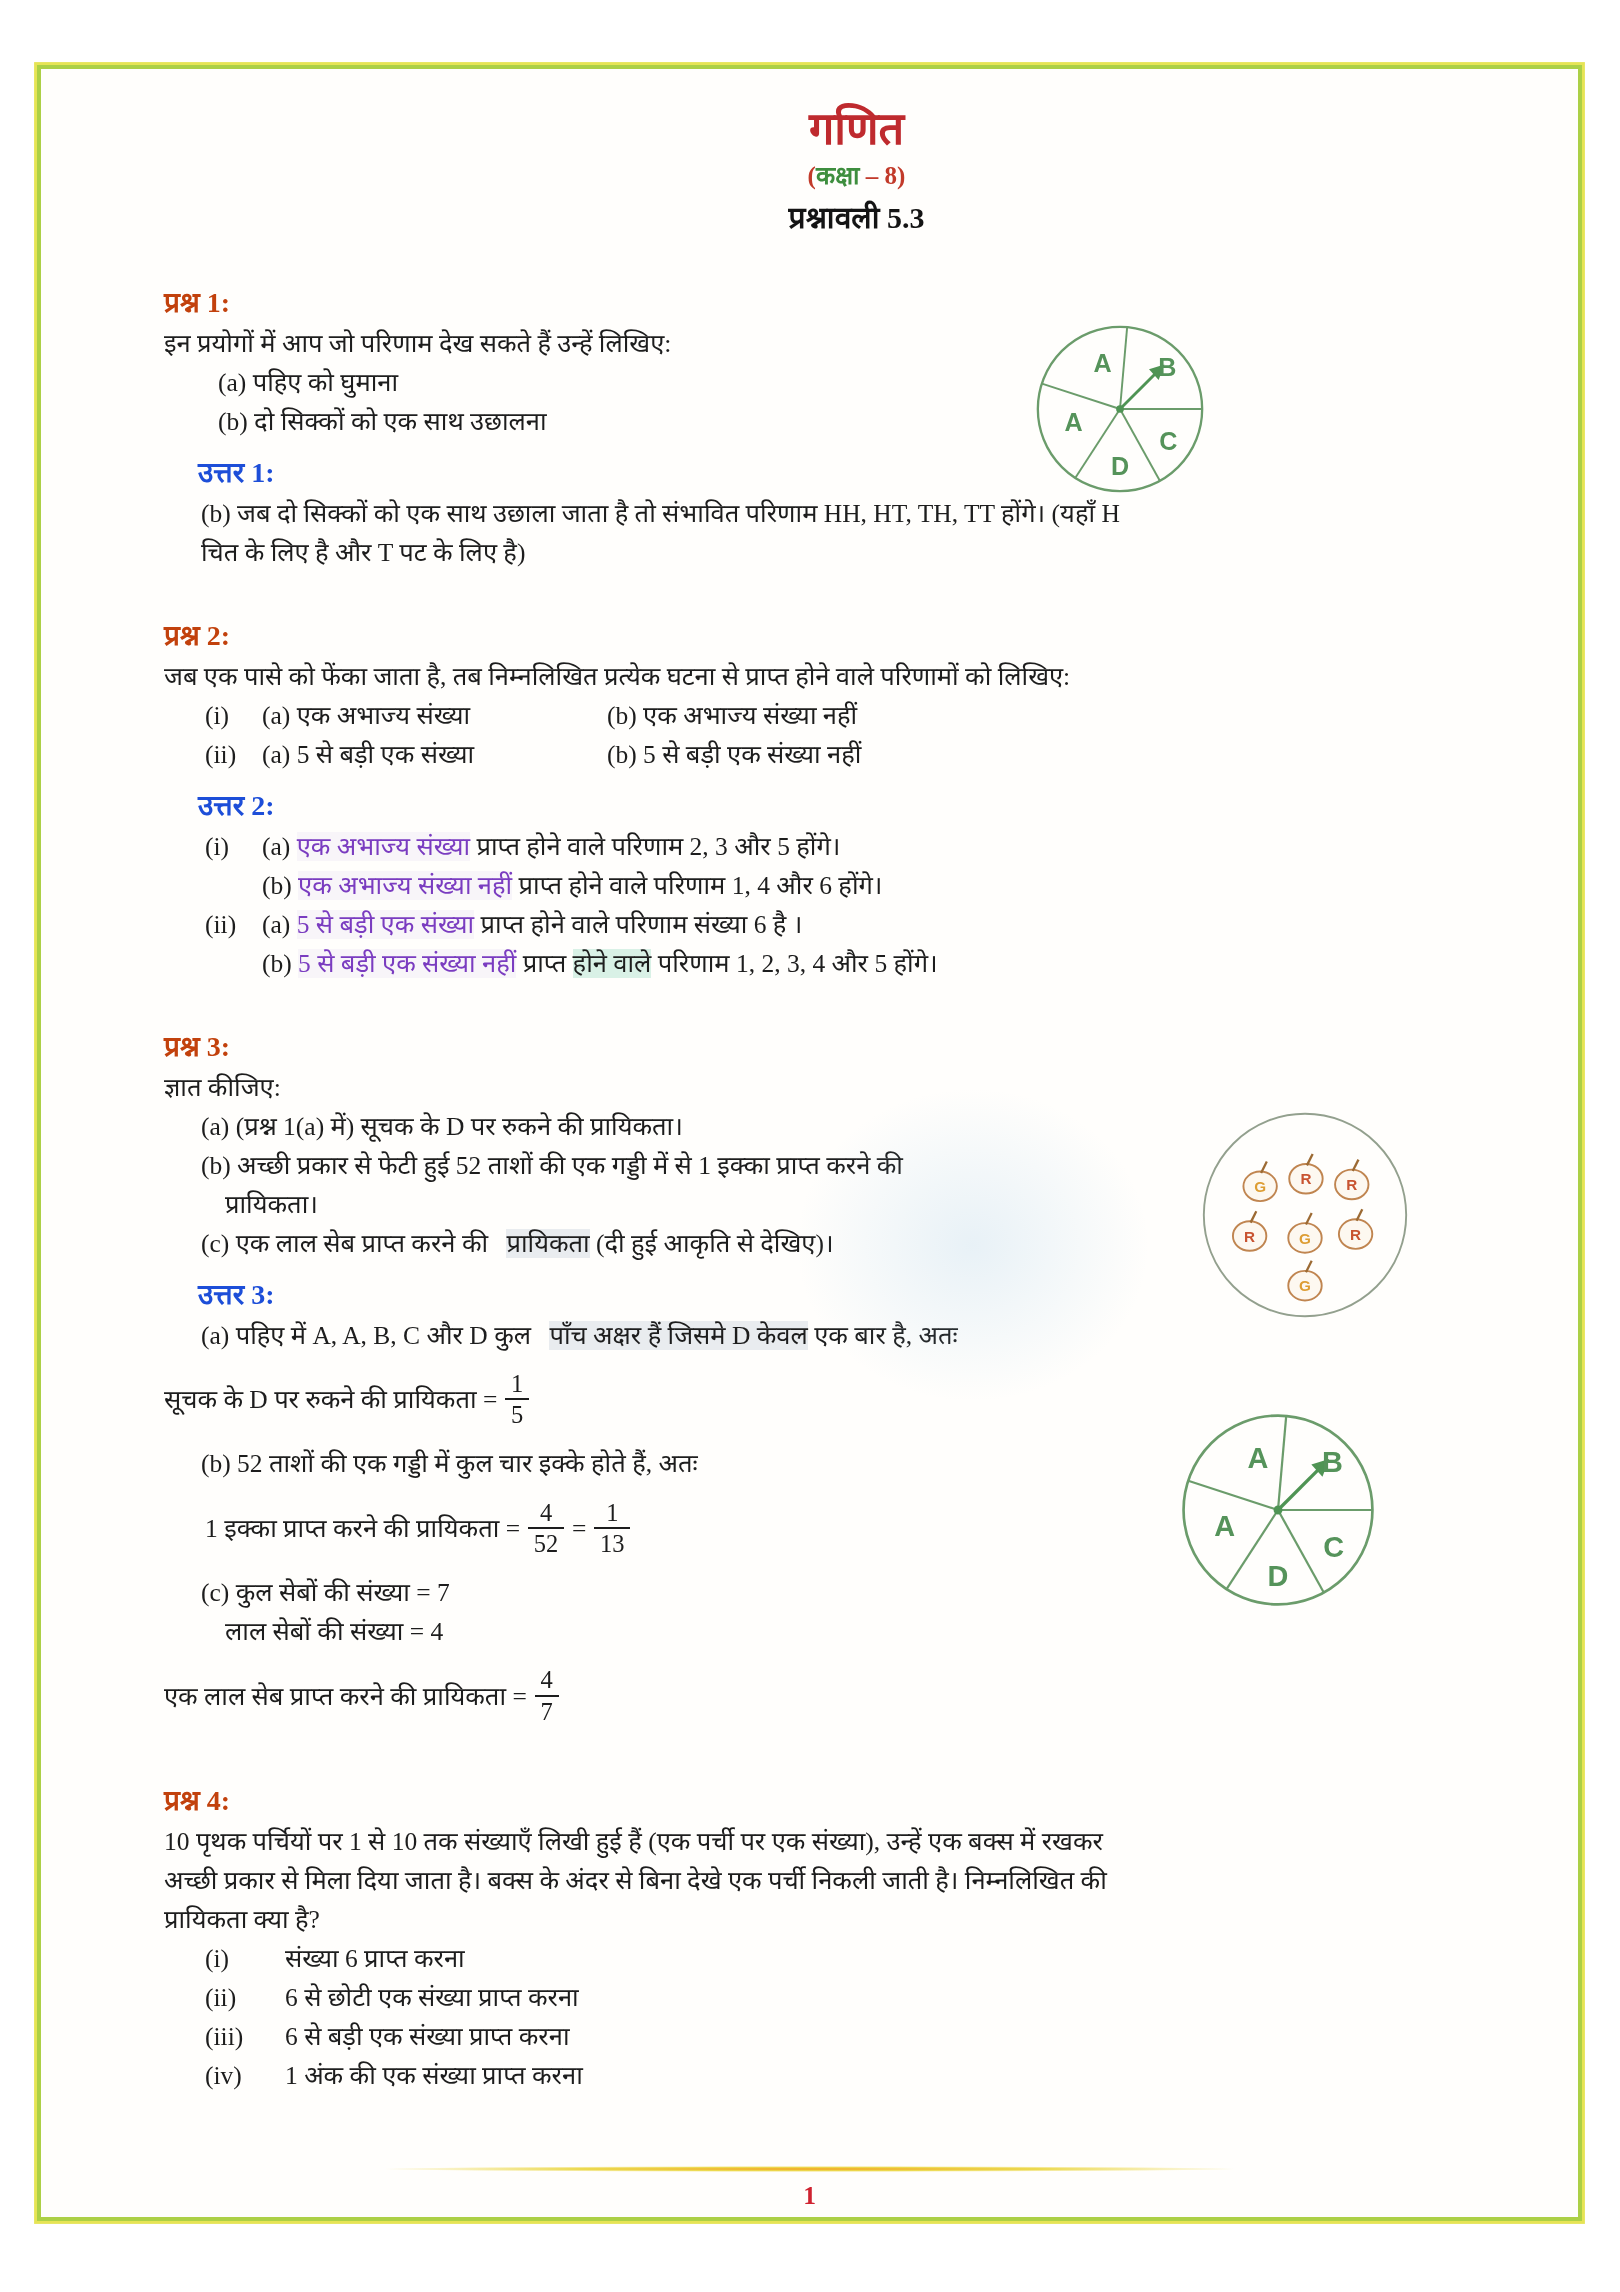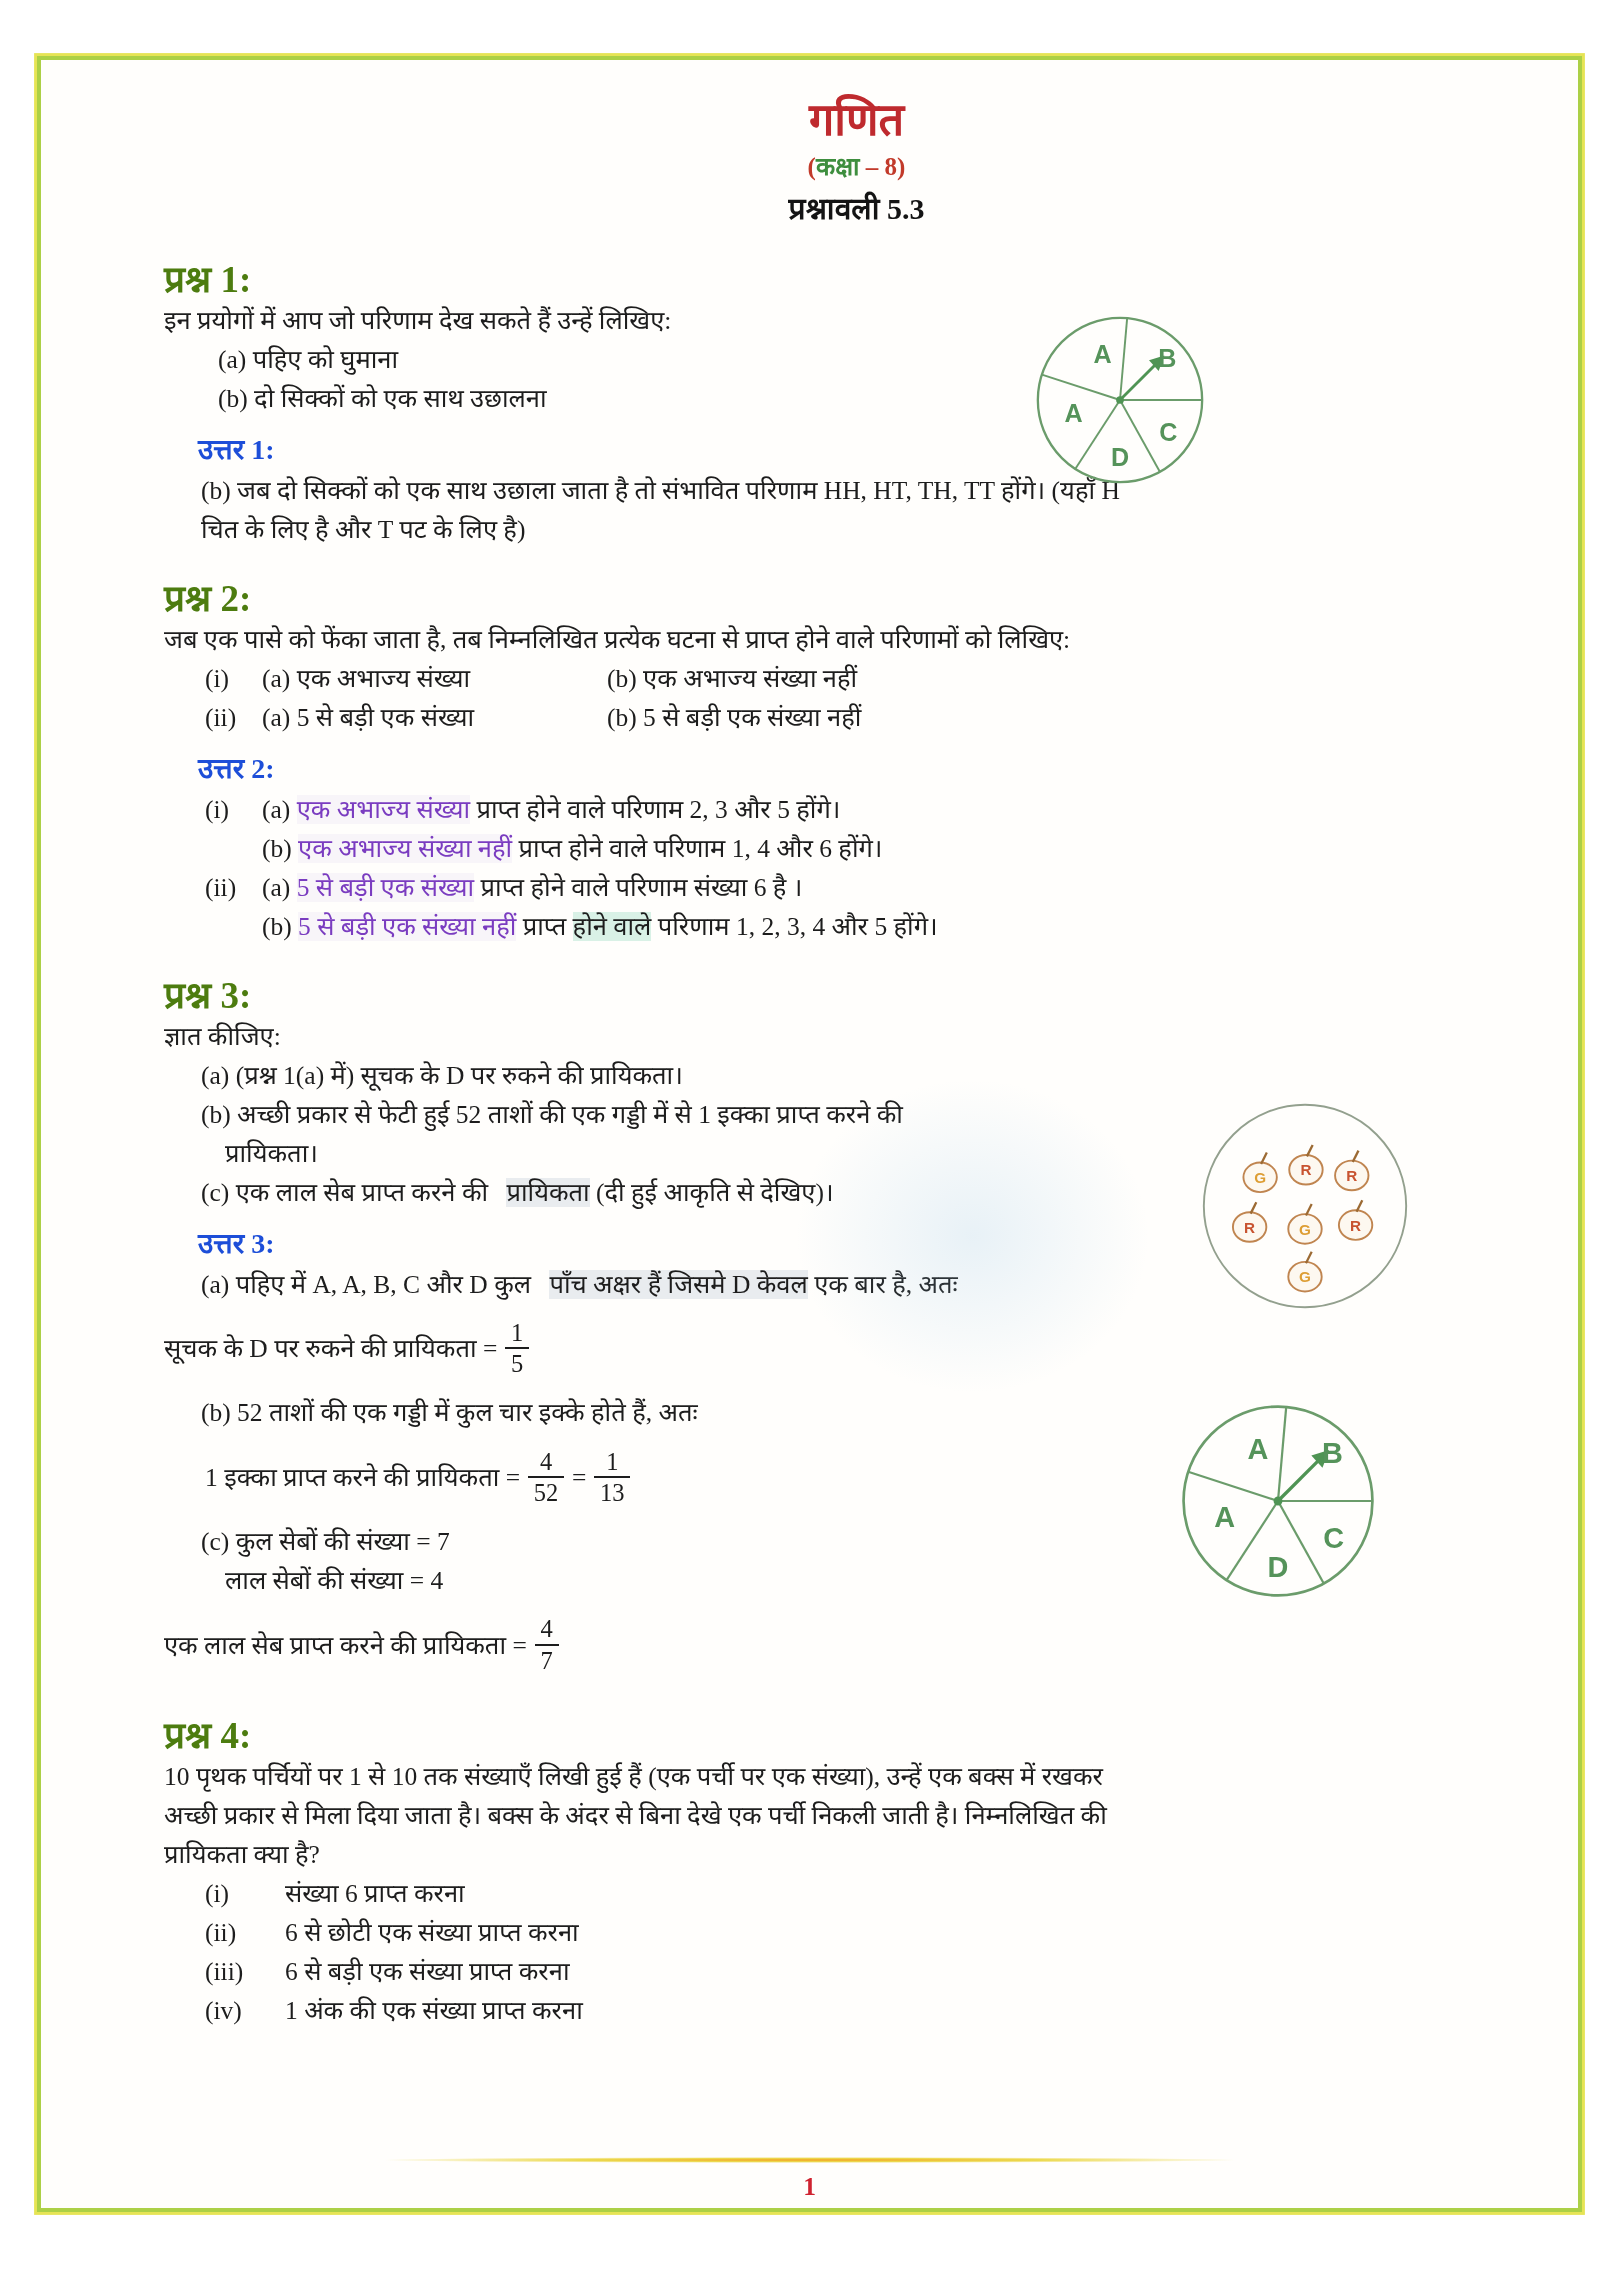--- a/index.html
+++ b/index.html
@@ -1,35 +1,35 @@
 <!DOCTYPE html>
 <html><head>
 <meta charset="utf-8">
 <style>
   html,body{margin:0;padding:0;}
   body{
     width:1620px;height:2293px;position:relative;background:#ffffff;
     font-family:"Liberation Serif","DejaVu Serif",serif;color:#1d1d1d;
   }
   .sheet{
-    position:absolute;left:37px;top:56px;width:1545px;height:2156px;
+    position:absolute;left:37px;top:65px;width:1545px;height:2156px;
     border:4.9px solid #acd046;box-shadow:0 0 0 2.9px #e6e455;background:#fffefc;
     box-sizing:border-box;overflow:hidden;
   }
   .contentWrap{position:relative;padding:15.7px 29px 0 123px;}
   
   .hdr{text-align:center;}
   .title{font-size:45px;font-weight:bold;color:#bf2a2e;margin-top:17.6px;line-height:55px;}
   .chap{font-size:22.5px;font-weight:bold;margin-top:15.7px;line-height:31px;color:#a8a030;}
   .clsline{font-size:25px;font-weight:bold;margin-top:2px;line-height:33px;color:#3e8e3e;}
   .exercise{font-size:30px;font-weight:bold;color:#141414;margin-top:3.9px;line-height:43px;}
   .red{color:#c23a2a;} .green{color:#3e8e3e;}
   
   .line{font-size:25.5px;line-height:39px;color:#1d1d1d;}
-  .qh{color:#4d7c0f;font-weight:bold;font-size:37px;margin-top:28px;line-height:43px;}
+  .qh{color:#c2410c;font-weight:bold;font-size:28px;margin-top:42px;line-height:43px;}
   .ah{color:#1d4ed8;font-weight:bold;font-size:28px;margin-left:34px;margin-top:9.8px;line-height:43px;}
   .ind{margin-left:54px;}
   .inda{margin-left:37px;}
   .cont{margin-left:61px;}
   .fr{display:flex;align-items:center;min-height:82px;margin:3.9px 0;}
   .fr40{margin-left:41px;}
   .row{display:flex;margin-left:41px;}
   .row .lbl{flex:none;width:57px;}
   .row4 .lbl{width:80px;}
   .cols{display:flex;margin-left:41px;}

